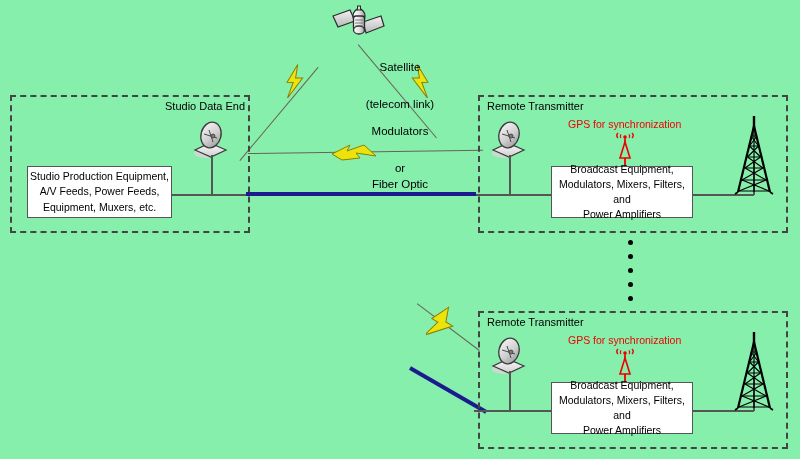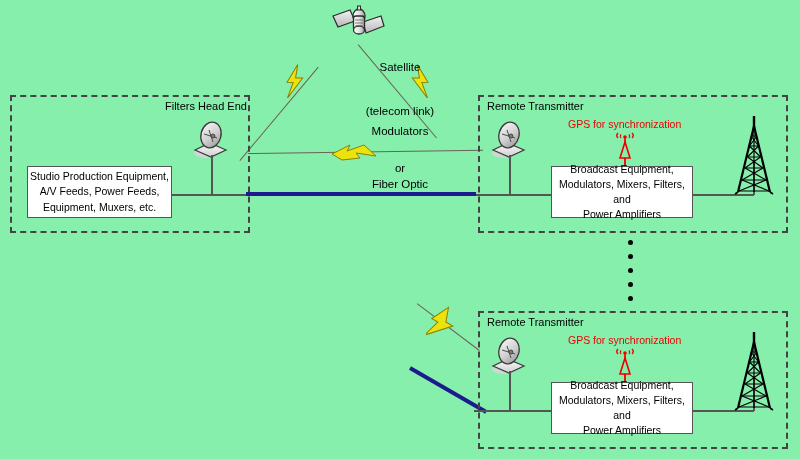--- a/index.html
+++ b/index.html
@@ -149,27 +149,27 @@
   <div class="link-line" style="left:248px; top:153px; width:235px; background:#6b6257;
               transform: rotate(-0.8deg);"></div>
 
   <div class="bolt" style="left:330px; top:140px;">
     <svg width="48" height="26" viewBox="0 0 48 26">
       <polygon points="2,14 20,5 17,11 34,5 46,16 26,13 30,18 12,20" fill="#ece30d" stroke="#8a7f06" stroke-width="1"></polygon>
     </svg>
   </div>
 
   <div class="center-label" style="left:0; top:61px; width:800px;">Satellite</div>
-  <div class="center-label" style="left:0; top:105px; width:800px;">(telecom link)</div>
+  <div class="center-label" style="left:0; top:98px; width:800px;">(telecom link)</div>
   <div class="center-label" style="left:0; top:125px; width:800px;">Modulators</div>
   <div class="center-label" style="left:0; top:162px; width:800px;">or</div>
   <div class="center-label" style="left:0; top:178px; width:800px;">Fiber Optic</div>
 
   <div class="dashed-region" style="left:10px; top:95px; width:240px; height:138px;"></div>
-  <div class="region-label" style="left:165px; top:100px;">Filters Head End</div>
+  <div class="region-label" style="left:165px; top:100px;">Studio Data End</div>
 
   <div class="icon" style="left:189px; top:120px; width:44px; height:44px;">
     <svg width="44" height="44" viewBox="0 0 44 44">
       <defs>
         <linearGradient id="dishG" x1="0" y1="0" x2="1" y2="1">
           <stop offset="0%" stop-color="#fafafa"></stop>
           <stop offset="55%" stop-color="#d0d0d0"></stop>
           <stop offset="100%" stop-color="#8e8e8e"></stop>
         </linearGradient>
         <linearGradient id="baseG" x1="0" y1="0" x2="0" y2="1">

